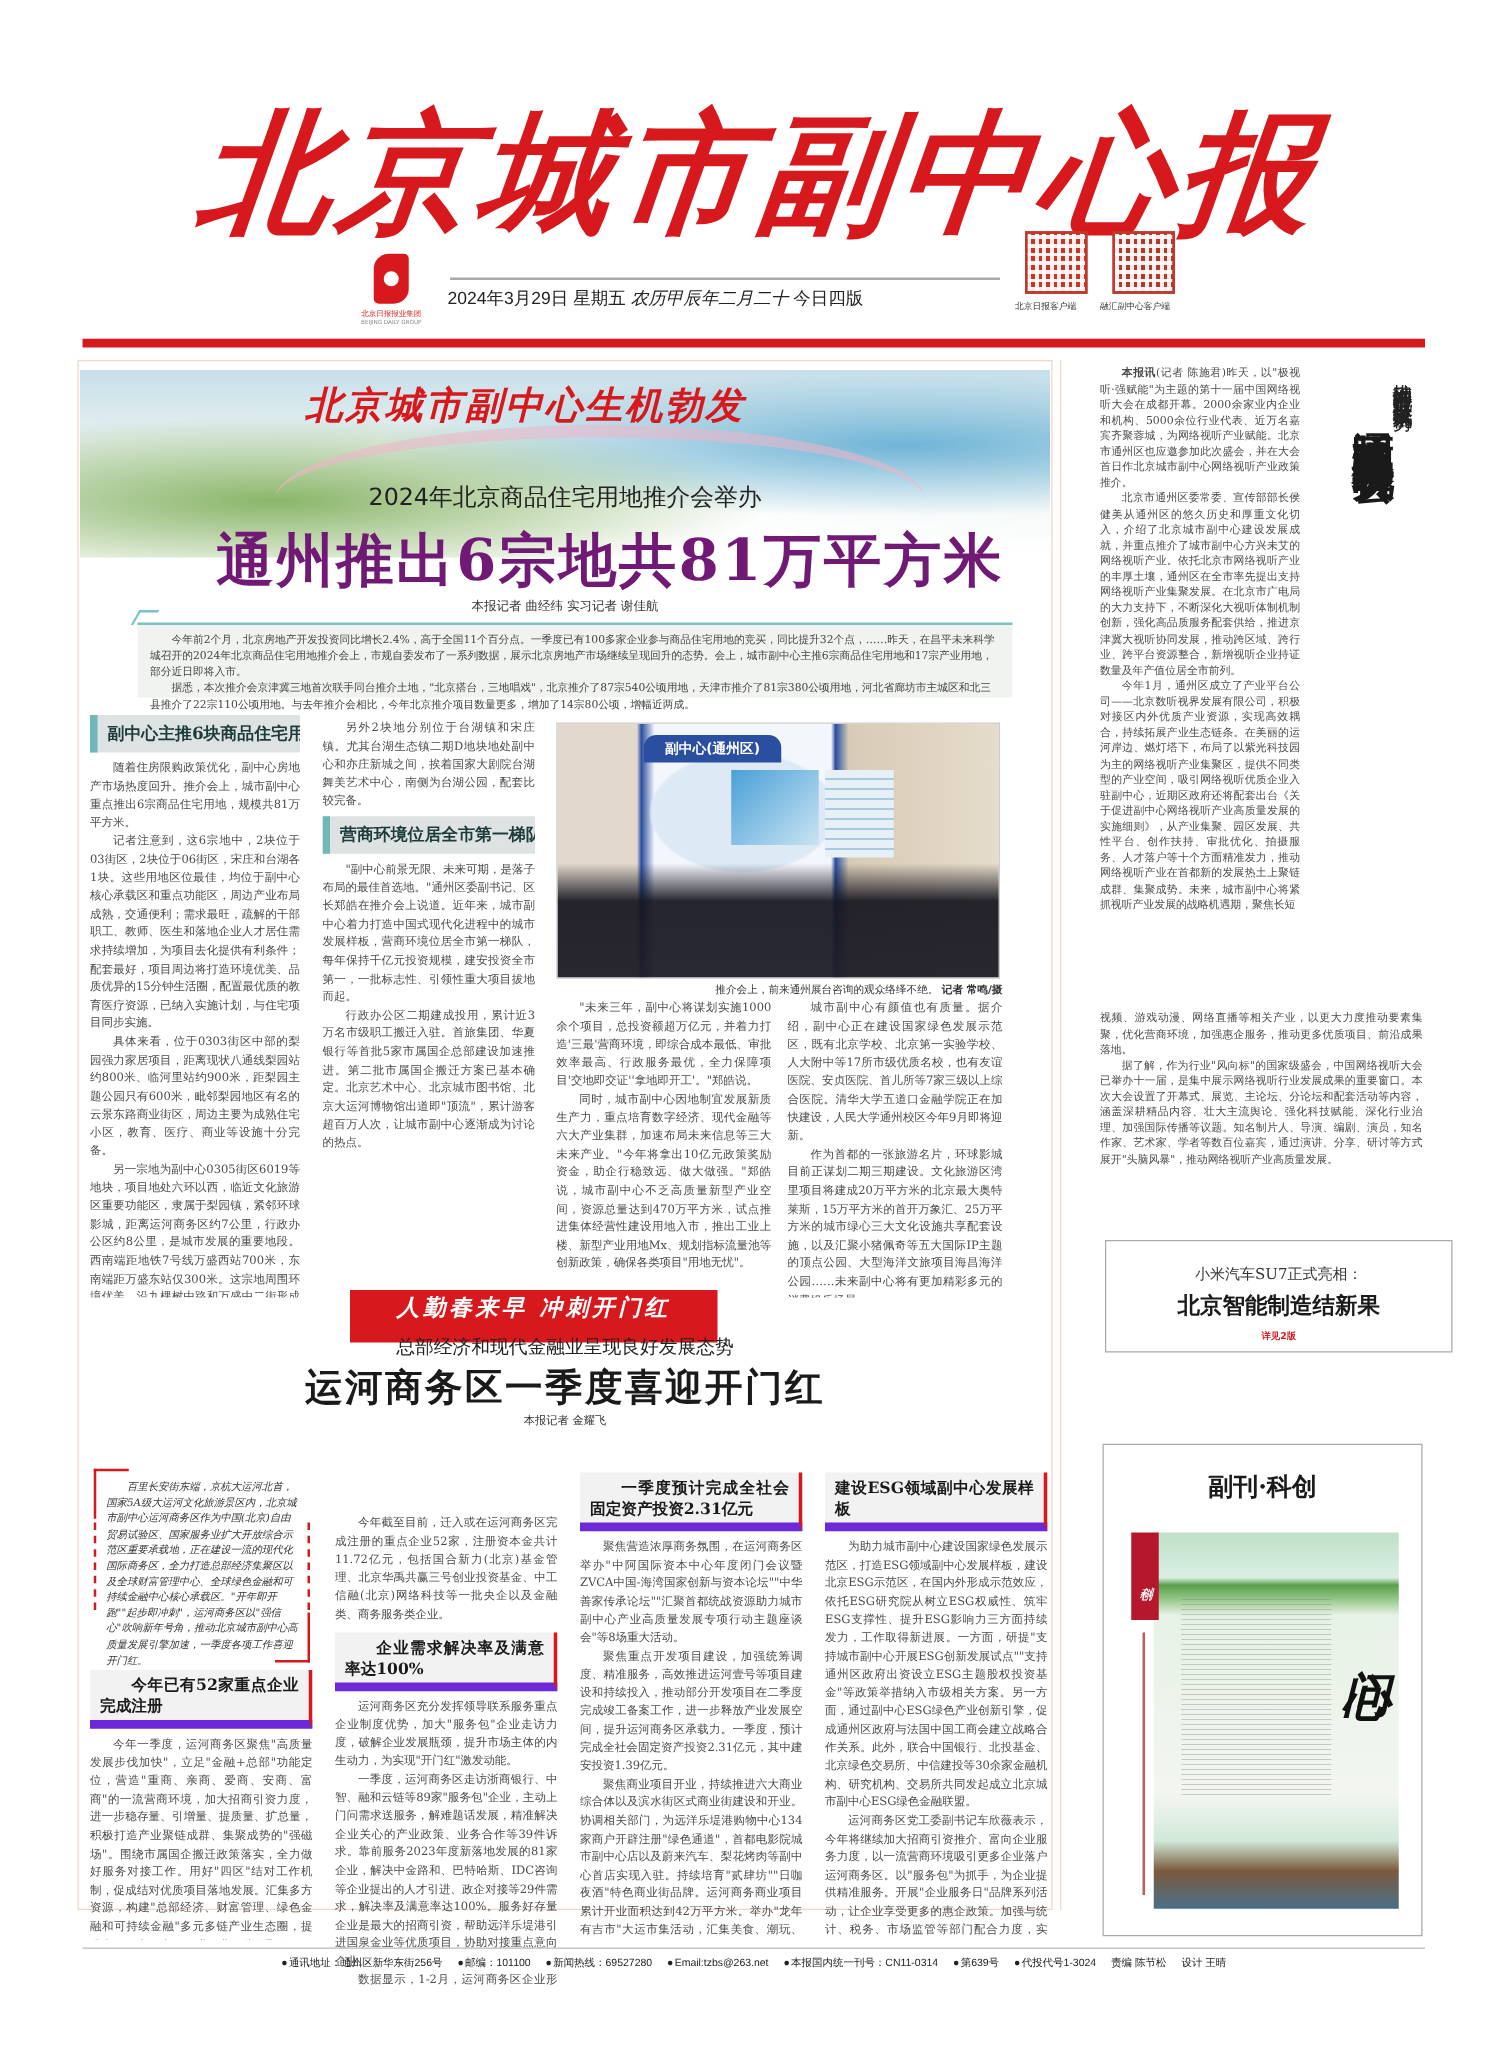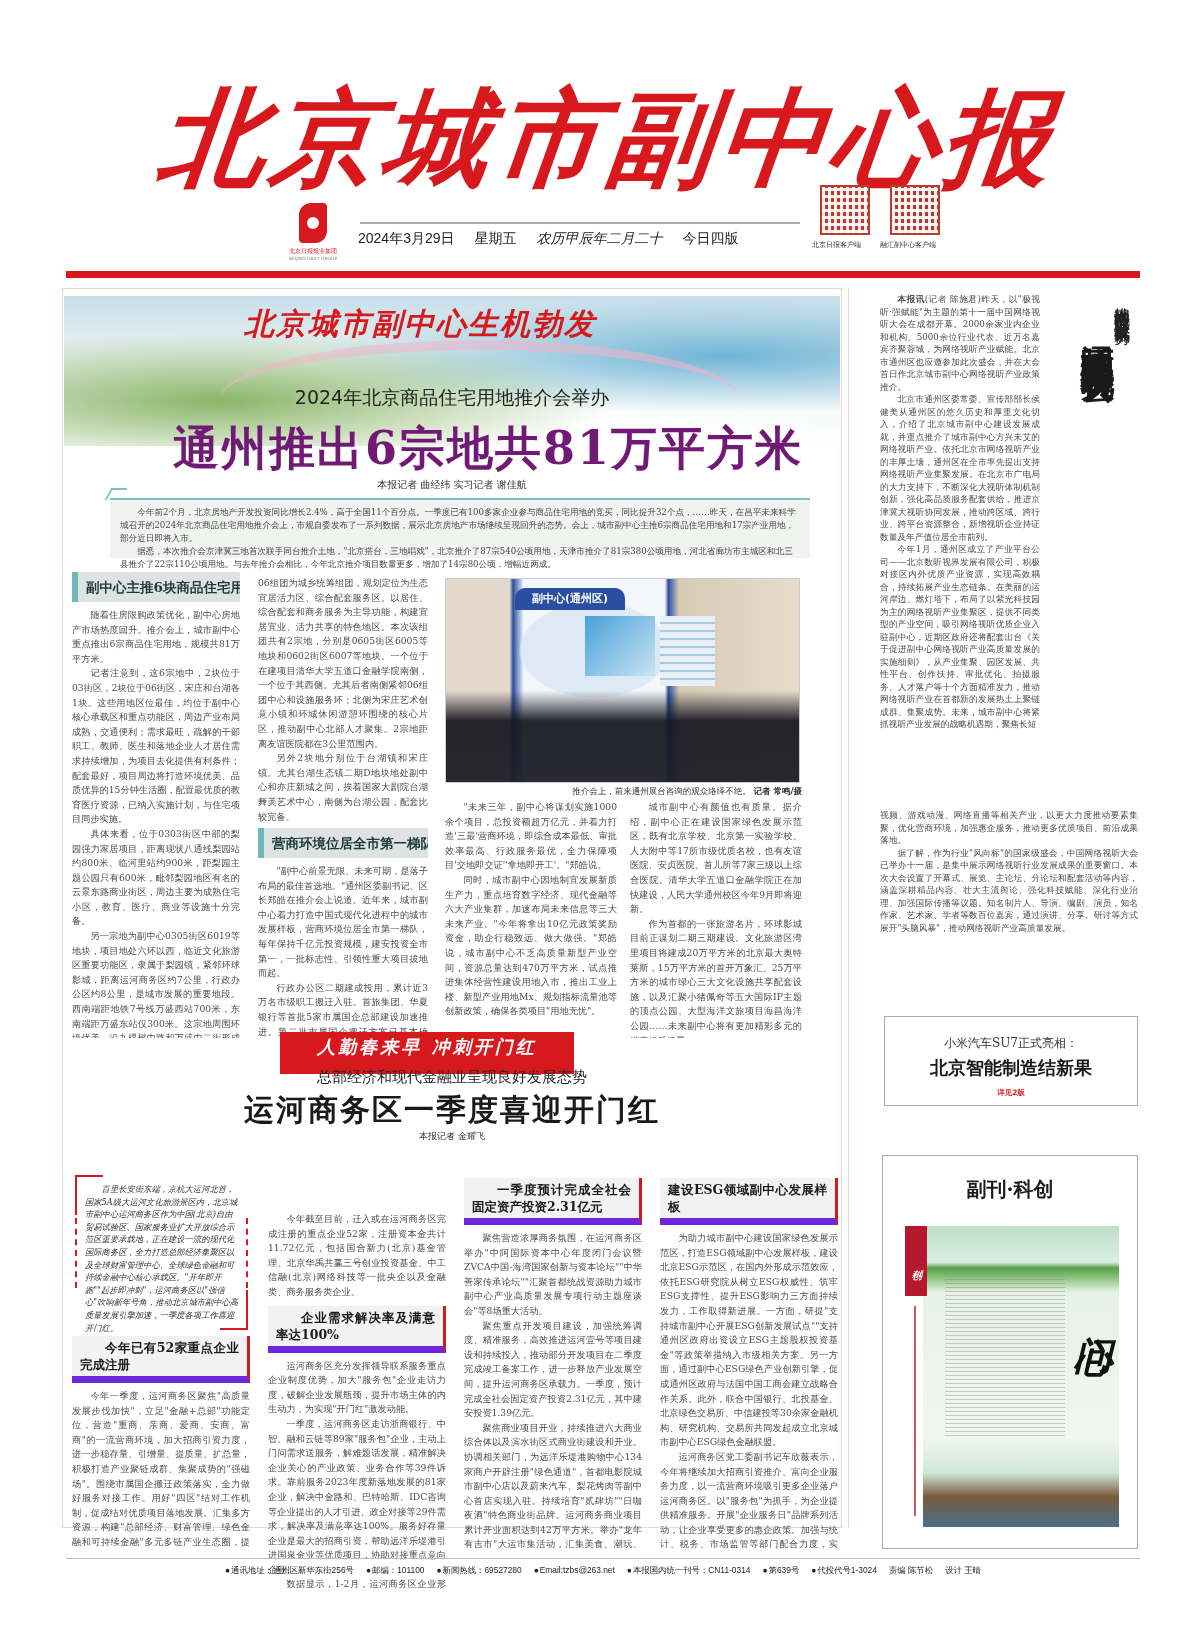--- a/index.html
+++ b/index.html
@@ -10,21 +10,21 @@
   .masthead { position: absolute; left: 0; top: 60px; width: 1200px; height: 200px; }
   .masthead-title { position: absolute; left: 160px; top: 20px; width: 890px; height: 115px;
     font-family: "DejaVu Serif", serif; font-size: 106px; font-weight: bold; color: #d7191e;
     letter-spacing: 6px; line-height: 115px; font-style: italic; transform: skewX(-6deg); white-space: nowrap; }
   .logo { position: absolute; left: 278px; top: 143px; width: 70px; height: 62px; }
   .logo-mark { width: 28px; height: 40px; margin: 0 auto; background: #d7191e; border-radius: 12px 4px 12px 4px; position: relative; }
   .logo-mark::after { content: ""; position: absolute; left: 8px; top: 14px; width: 12px; height: 12px; background: #fff; border-radius: 50%; }
   .logo-name { font-family: "DejaVu Sans", sans-serif; font-size: 6px; color: #d7191e; text-align: center; margin-top: 4px; white-space: nowrap; }
   .logo-en { font-family: "DejaVu Sans", sans-serif; font-size: 4.5px; color: #888; text-align: center; white-space: nowrap; }
   .date-rule { position: absolute; left: 360px; top: 162px; width: 440px; height: 2px; background: #aaa; }
-  .date-line { position: absolute; left: 358px; top: 170px; font-family: "Liberation Sans", sans-serif; font-size: 14px; color: #222; white-space: nowrap; display: flex; gap: 20px; }
+  .date-line { position: absolute; left: 358px; top: 170px; font-family: "Liberation Sans", sans-serif; font-size: 14px; color: #222; white-space: nowrap; display: flex; gap: 4px; }
   .date-line span.lunar { font-family: "DejaVu Serif", serif; font-style: italic; }
   .qr { position: absolute; top: 125px; width: 50px; height: 50px;
     background:
       repeating-linear-gradient(90deg, rgba(255,255,255,0.9) 0 3px, transparent 3px 6px),
       repeating-linear-gradient(0deg, rgba(255,255,255,0.9) 0 3px, transparent 3px 7px), #c0392b; border: 2px solid #c0392b; }
   .qr.q1 { left: 820px; }
   .qr.q2 { left: 890px; background:
       repeating-linear-gradient(90deg, rgba(255,255,255,0.9) 0 3px, transparent 3px 6px),
       repeating-linear-gradient(0deg, rgba(255,255,255,0.9) 0 3px, transparent 3px 7px), #b03a2e; }
   .qr-label { position: absolute; top: 180px; font-family: "DejaVu Sans", sans-serif; font-size: 7px; color: #333; white-space: nowrap; }
@@ -94,21 +94,21 @@
   .subhead2.center1 { text-indent: 2em; }
 
   
   .vert-kicker { position: absolute; left: 1112px; top: 295px; width: 20px; writing-mode: vertical-rl; font-size: 16px; color: #222; letter-spacing: 1px; line-height: 20px; }
   .vert-headline { position: absolute; left: 1078px; top: 318px; width: 40px; writing-mode: vertical-rl; font-weight: bold; font-size: 34px; color: #1a1a1a; letter-spacing: 2px; line-height: 40px; }
   .right-text { position: absolute; left: 880px; top: 293px; width: 160px; font-size: 8.7px; line-height: 12.5px; color: #4a4a4a; text-align: justify; }
   .right-text p { text-indent: 2em; }
   .right-text-wide { position: absolute; left: 880px; top: 809px; width: 258px; font-size: 8.7px; line-height: 12.5px; color: #4a4a4a; text-align: justify; }
   .right-text-wide p { text-indent: 2em; }
 
-  .promo-box { position: absolute; left: 884px; top: 1016px; width: 254px; height: 90px; border: 1px solid #aaa; text-align: center; }
+  .promo-box { position: absolute; left: 884px; top: 992px; width: 278px; height: 90px; border: 1px solid #aaa; text-align: center; }
   .promo-kicker { margin-top: 18px; font-size: 12px; color: #333; }
   .promo-title { margin-top: 4px; font-size: 18px; font-weight: bold; color: #1a1a1a; }
   .promo-link { margin-top: 8px; font-family: "DejaVu Sans", sans-serif; font-size: 7.5px; font-weight: bold; color: #d7191e; }
 
   .supp-box { position: absolute; left: 882px; top: 1155px; width: 256px; height: 394px; border: 1px solid #aaa; }
   .supp-title { position: absolute; left: 0; top: 20px; width: 254px; text-align: center; font-size: 20px; font-weight: bold; color: #1a1a1a; }
   .supp-thumb { position: absolute; left: 40px; top: 70px; width: 196px; height: 301px;
     background:
       linear-gradient(180deg, #bfe0c8 0%, #d9efe3 12%, #5a9e4c 14%, #88c07a 17%, #e7f2e6 22%, #f2f6ef 70%, #d0e8d8 82%, #7a5a3c 90%, #4a6f88 100%); }
   .supp-ribbon { position: absolute; left: 22px; top: 70px; width: 22px; height: 70px; background: #b5182c; color: #fff; writing-mode: vertical-rl;
@@ -167,21 +167,20 @@
   <div class="col" style="left:72px; top:568px; width:168px; height:470px; overflow:hidden;">
     <div class="subhead" style="font-size:13.5px;">副中心主推6块商品住宅用地</div>
     <p>随着住房限购政策优化，副中心房地产市场热度回升。推介会上，城市副中心重点推出6宗商品住宅用地，规模共81万平方米。</p>
     <p>记者注意到，这6宗地中，2块位于03街区，2块位于06街区，宋庄和台湖各1块。这些用地区位最佳，均位于副中心核心承载区和重点功能区，周边产业布局成熟，交通便利；需求最旺，疏解的干部职工、教师、医生和落地企业人才居住需求持续增加，为项目去化提供有利条件；配套最好，项目周边将打造环境优美、品质优异的15分钟生活圈，配置最优质的教育医疗资源，已纳入实施计划，与住宅项目同步实施。</p>
     <p>具体来看，位于0303街区中部的梨园强力家居项目，距离现状八通线梨园站约800米、临河里站约900米，距梨园主题公园只有600米，毗邻梨园地区有名的云景东路商业街区，周边主要为成熟住宅小区，教育、医疗、商业等设施十分完备。</p>
     <p>另一宗地为副中心0305街区6019等地块，项目地处六环以西，临近文化旅游区重要功能区，隶属于梨园镇，紧邻环球影城，距离运河商务区约7公里，行政办公区约8公里，是城市发展的重要地段。西南端距地铁7号线万盛西站700米，东南端距万盛东站仅300米。这宗地周围环境优美，沿九棵树中路和万盛中二街形成两条景观廊道，社区公园和小微绿地点缀其间，为居民提供共享、开放、活力的休闲游憩场所。</p>
 
   </div>
 
   <div class="col" style="left:258px; top:576px; width:170px; height:462px; overflow:hidden;">
-    <p style="text-indent:0;">06组团为城乡统筹组团，规划定位为生态宜居活力区、综合配套服务区。以居住、综合配套和商务服务为主导功能，构建宜居宜业、活力共享的特色地区。本次该组团共有2宗地，分别是0605街区6005等地块和0602街区6007等地块。一个位于在建项目清华大学五道口金融学院南侧，一个位于其西侧。尤其后者南侧紧邻06组团中心和设施服务环；北侧为宋庄艺术创意小镇和环城休闲游憩环围绕的核心片区，推动副中心北部人才聚集。2宗地距离友谊医院都在3公里范围内。</p>
     <p>另外2块地分别位于台湖镇和宋庄镇。尤其台湖生态镇二期D地块地处副中心和亦庄新城之间，挨着国家大剧院台湖舞美艺术中心，南侧为台湖公园，配套比较完备。</p>
     <div class="subhead" style="font-size:13.5px;">营商环境位居全市第一梯队</div>
     <p>"副中心前景无限、未来可期，是落子布局的最佳首选地。"通州区委副书记、区长郑皓在推介会上说道。近年来，城市副中心着力打造中国式现代化进程中的城市发展样板，营商环境位居全市第一梯队，每年保持千亿元投资规模，建安投资全市第一，一批标志性、引领性重大项目拔地而起。</p>
     <p>行政办公区二期建成投用，累计近3万名市级职工搬迁入驻。首旅集团、华夏银行等首批5家市属国企总部建设加速推进。第二批市属国企搬迁方案已基本确定。北京艺术中心、北京城市图书馆、北京大运河博物馆出道即"顶流"，累计游客超百万人次，让城市副中心逐渐成为讨论的热点。</p>
 
   </div>
 
   <div class="photo"></div>
   <div class="photo-sign">副中心(通州区)</div>
   <div class="photo-board"></div>

